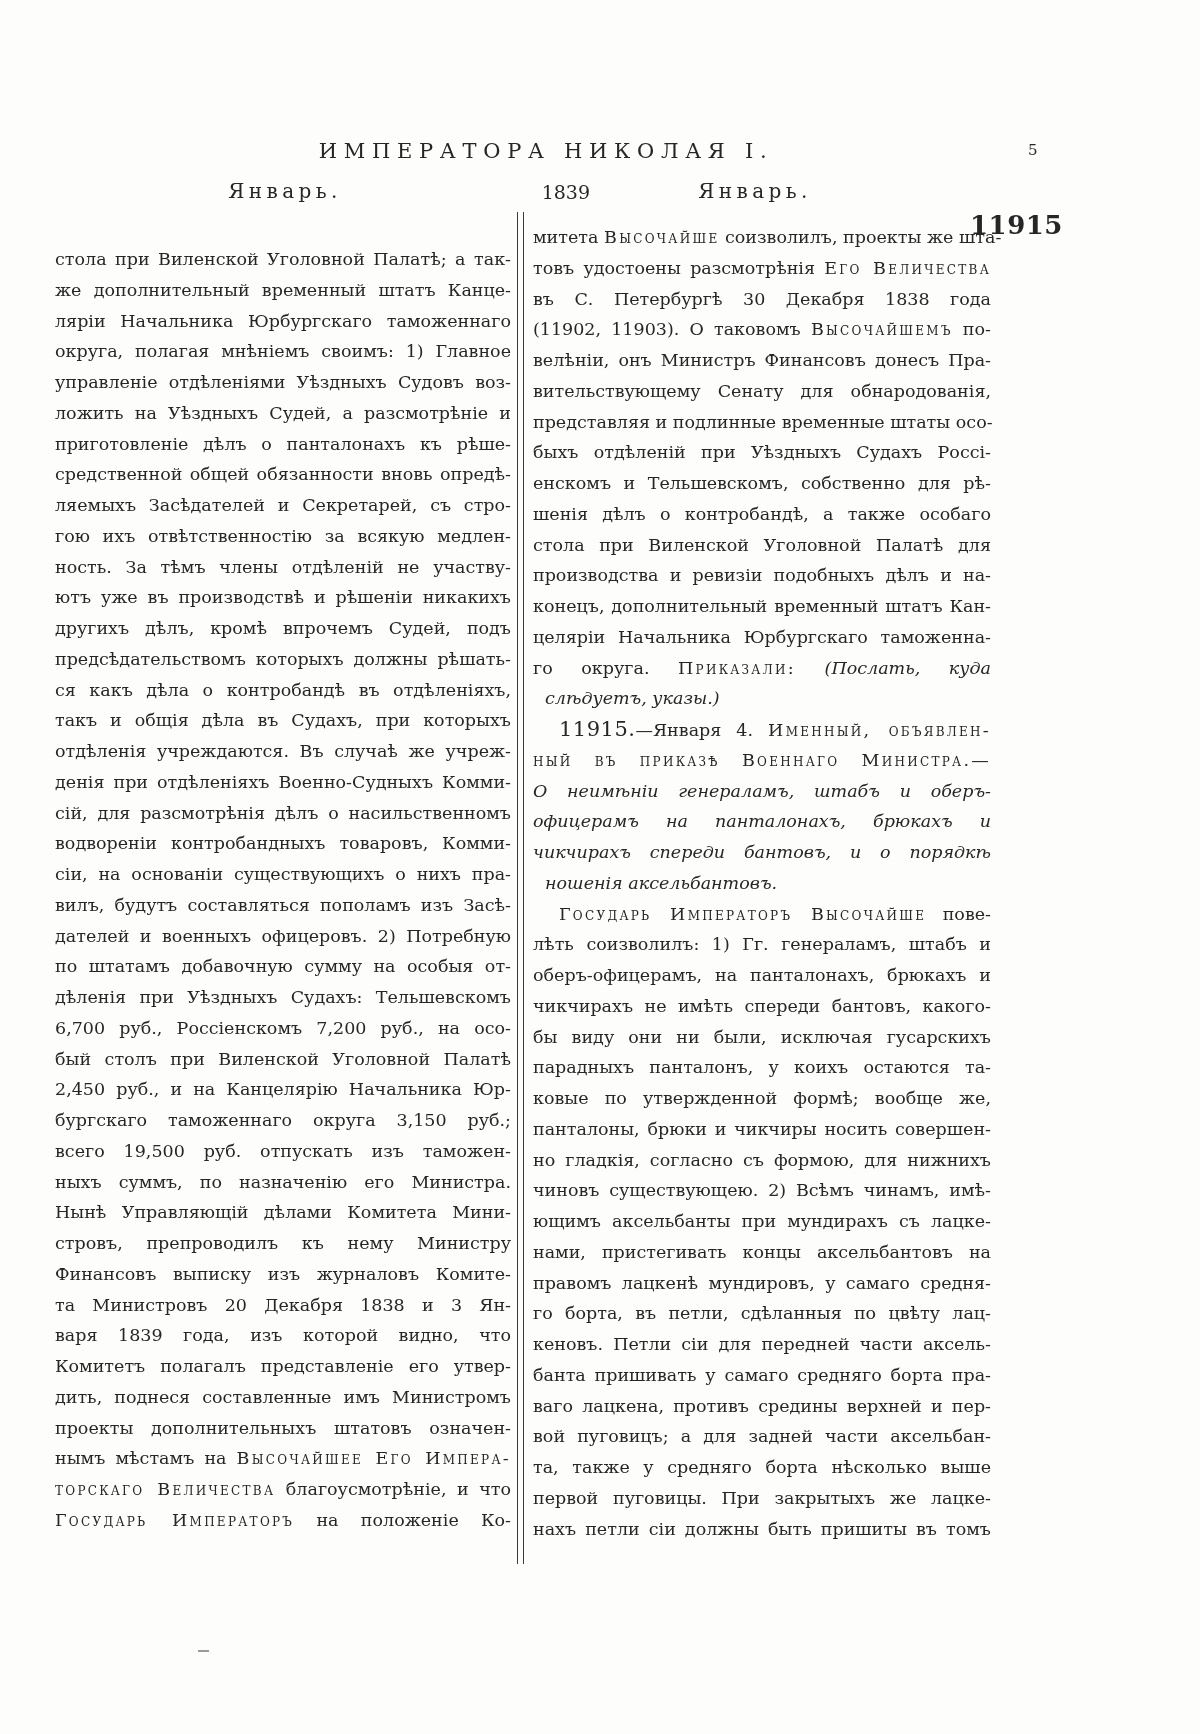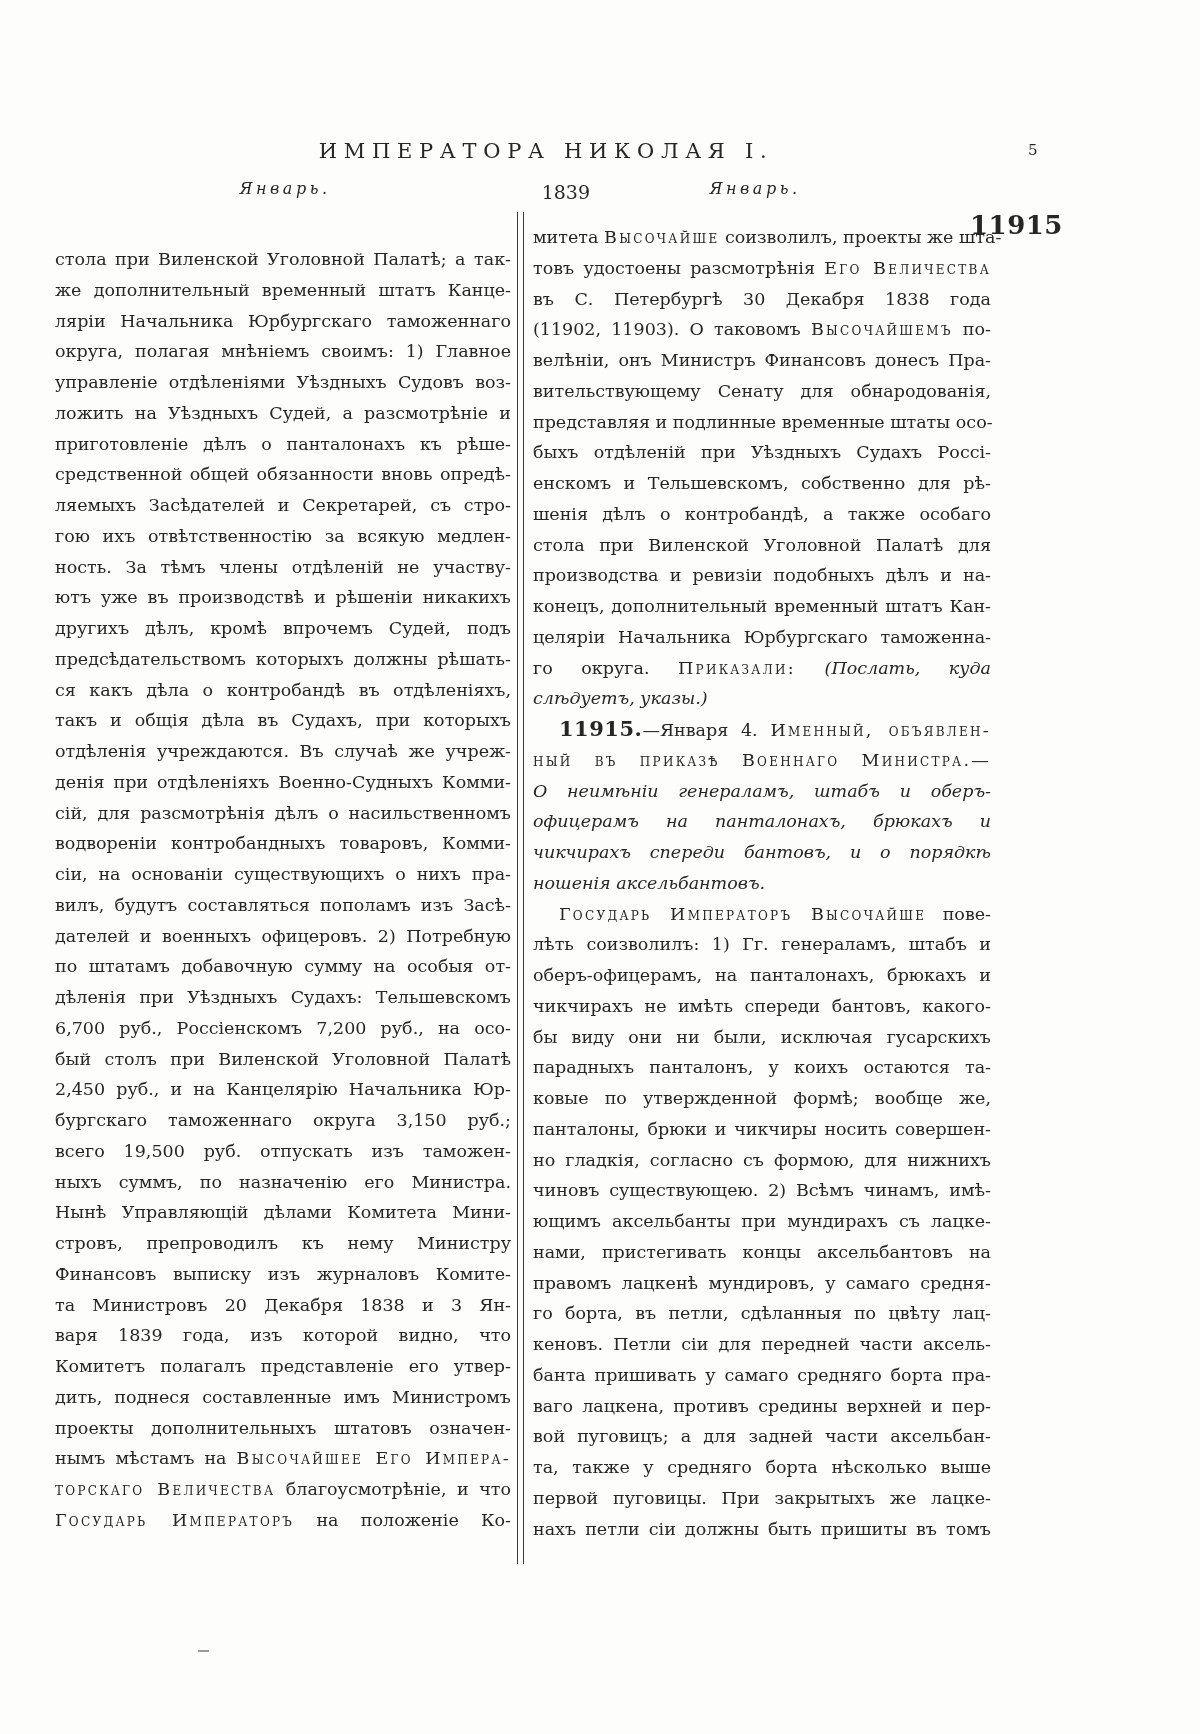--- a/index.html
+++ b/index.html
@@ -18,22 +18,21 @@
     text-align: center;
     font-size: 21px; letter-spacing: 0.32em;
     white-space: nowrap;
     margin-left: 36px;
   }
   .page-number {
     top: 141px; left: 1028px;
     font-size: 15px;
   }
   .subheader-month {
-    font-style: italic;
-    font-size: 16px; letter-spacing: 0.22em;
+    font-size: 20px; letter-spacing: 0.22em;
     white-space: nowrap;
   }
   .month-left  { top: 179px; left: 160px; width: 250px; text-align: center; }
   .subheader-year { top: 181px; left: 420px; width: 170px; text-align: right; font-size: 19px; }
   .month-right { top: 179px; left: 630px; width: 250px; text-align: center; }
 
   .margin-note {
     top: 210px; left: 970px;
     font-size: 26px; font-weight: bold;
     letter-spacing: 0.5px;
@@ -53,26 +52,26 @@
     border-right: 1.4px solid #3a3a3a;
   }
 
   .line {
     height: 30.75px; line-height: 30.75px;
     text-align: justify;
     text-align-last: justify;
     white-space: nowrap;
     overflow: visible;
   }
-  .line.end { text-align-last: left; }
+  .line.end { text-align-last: left; margin-left: 12px; }
   .line.indent { text-indent: 26px; }
 
   .sc { font-variant: small-caps; letter-spacing: 0.13em; }
   .i  { font-style: italic; }
-  .b  { font-weight: bold; font-size: 1.2em; letter-spacing: 0.5px; }
+  .b  { font-weight: normal; font-size: 1.2em; letter-spacing: 0.5px; }
 
   .scan-speck {
     top: 1650px; left: 198px;
     width: 11px; height: 2px;
     background: #9a9a9a;
   }
 </style>
 </head>
 <body>
 

